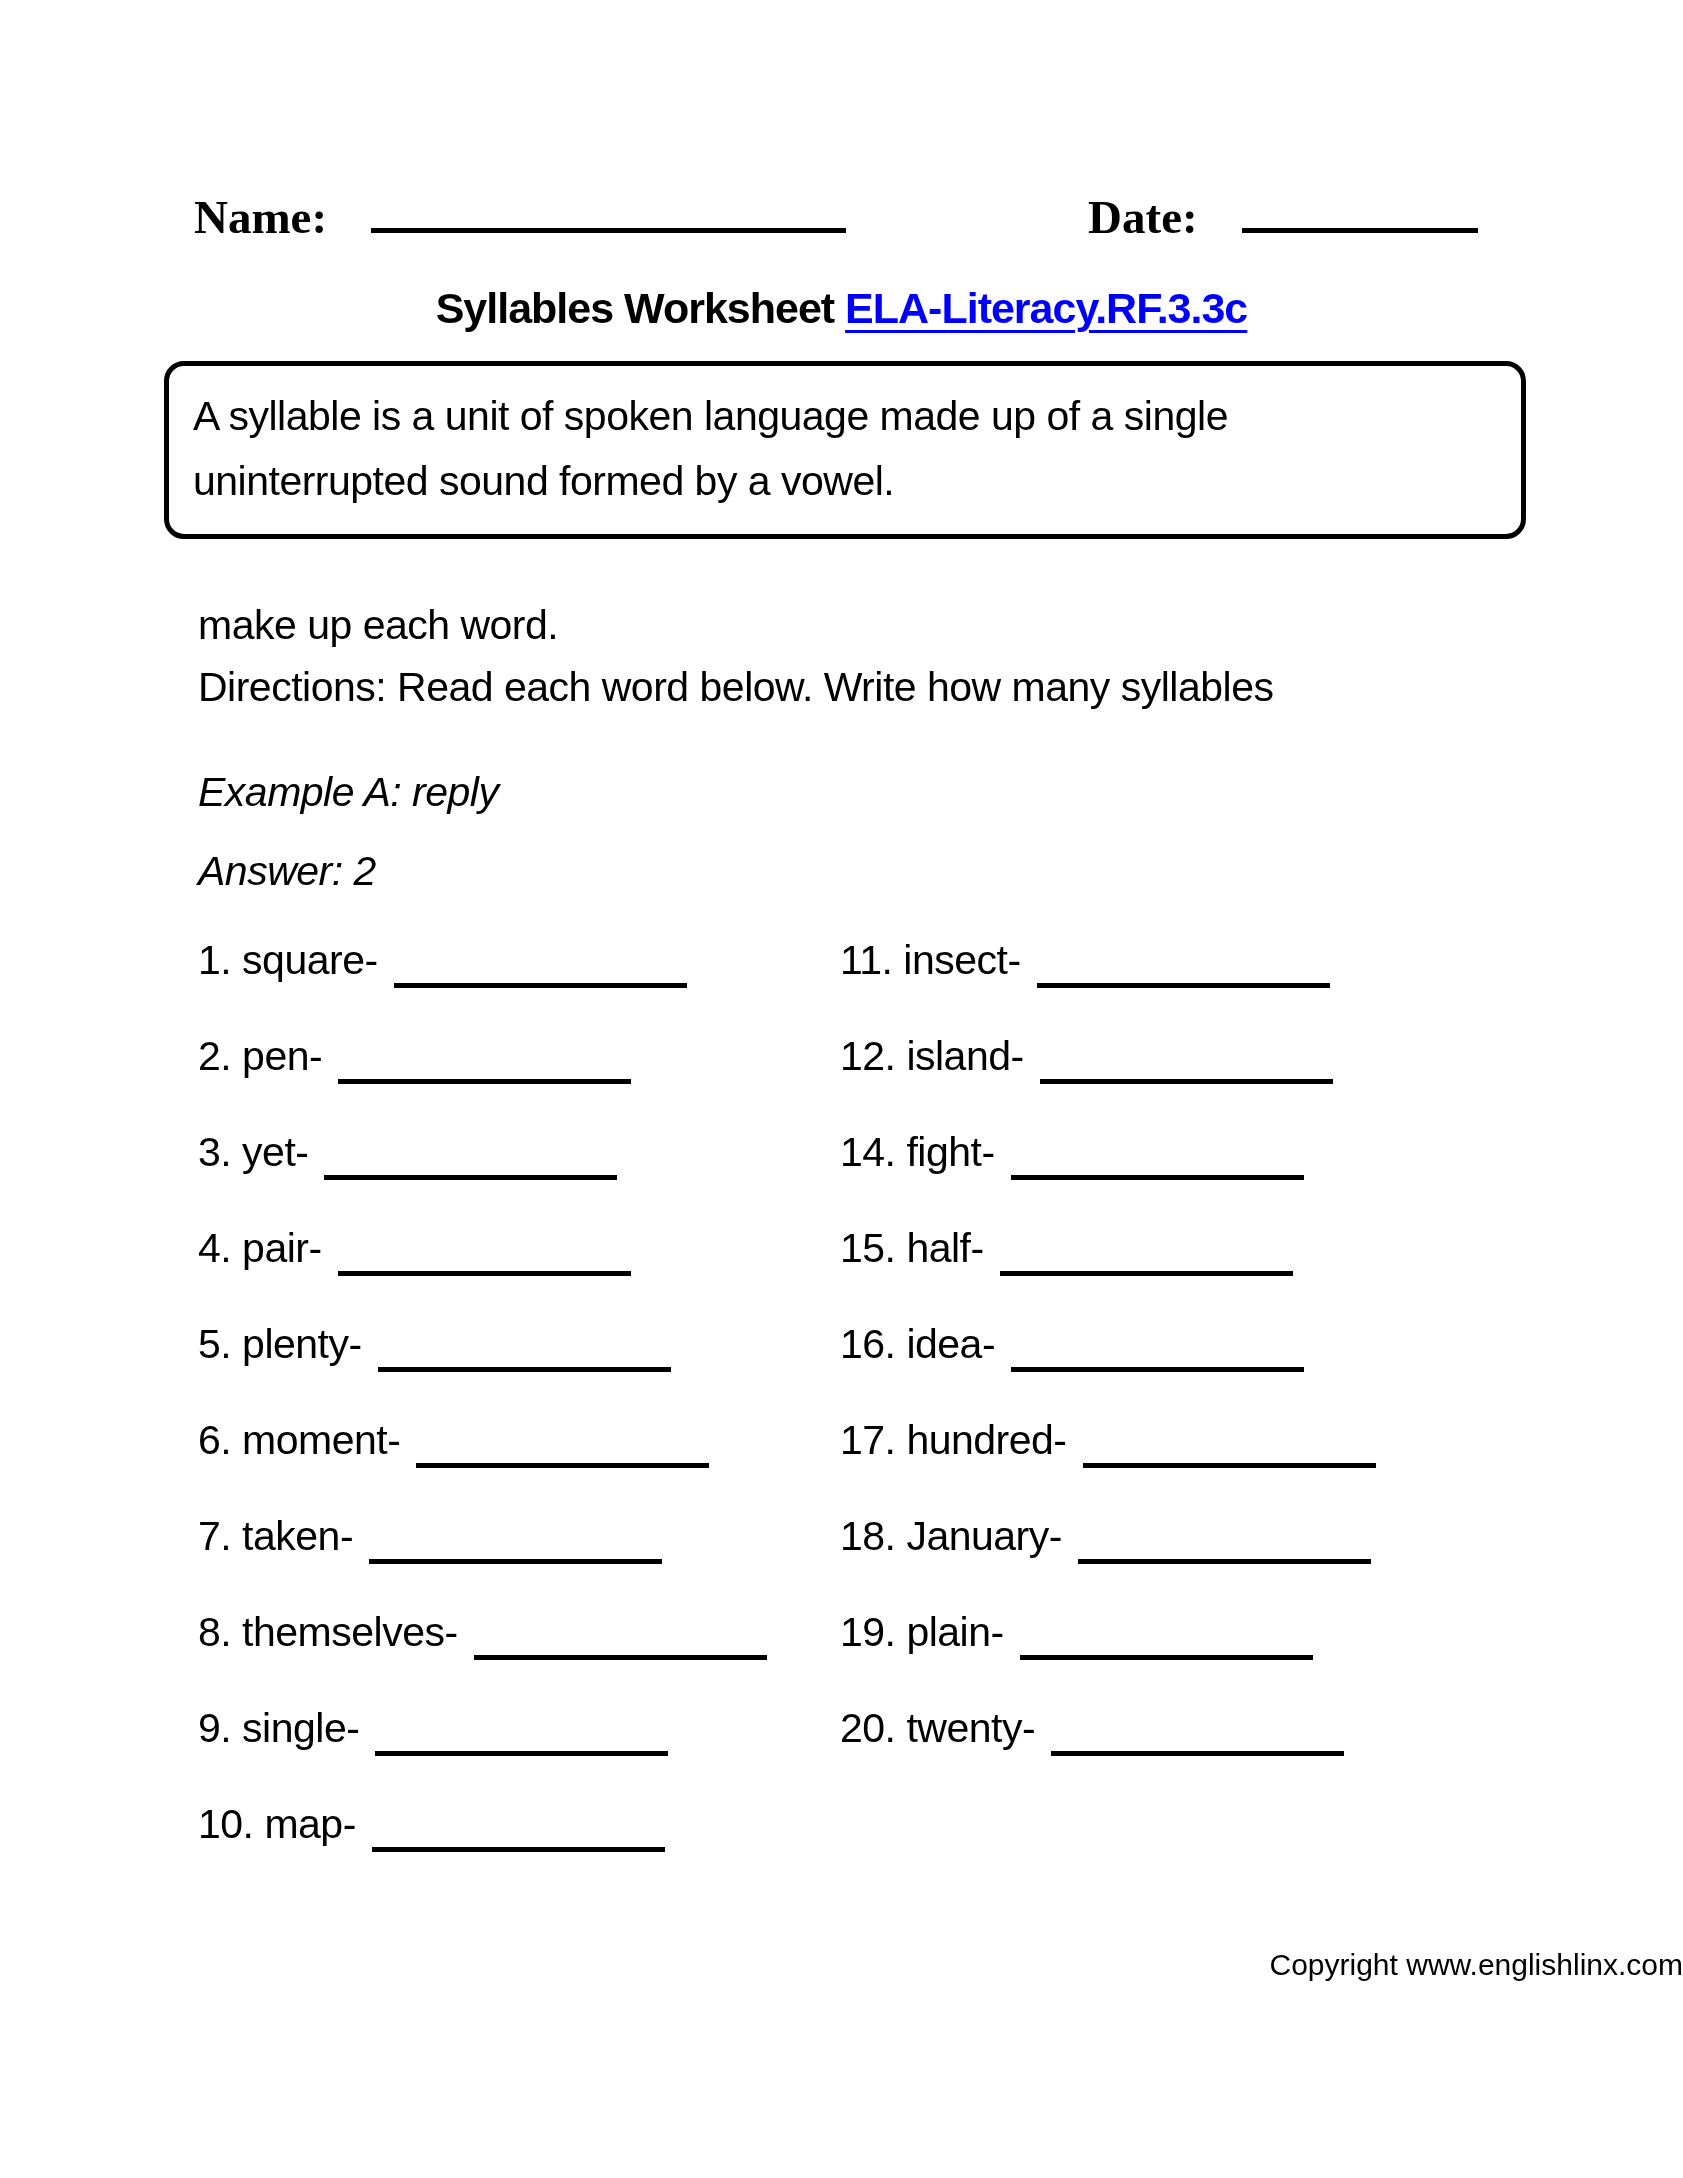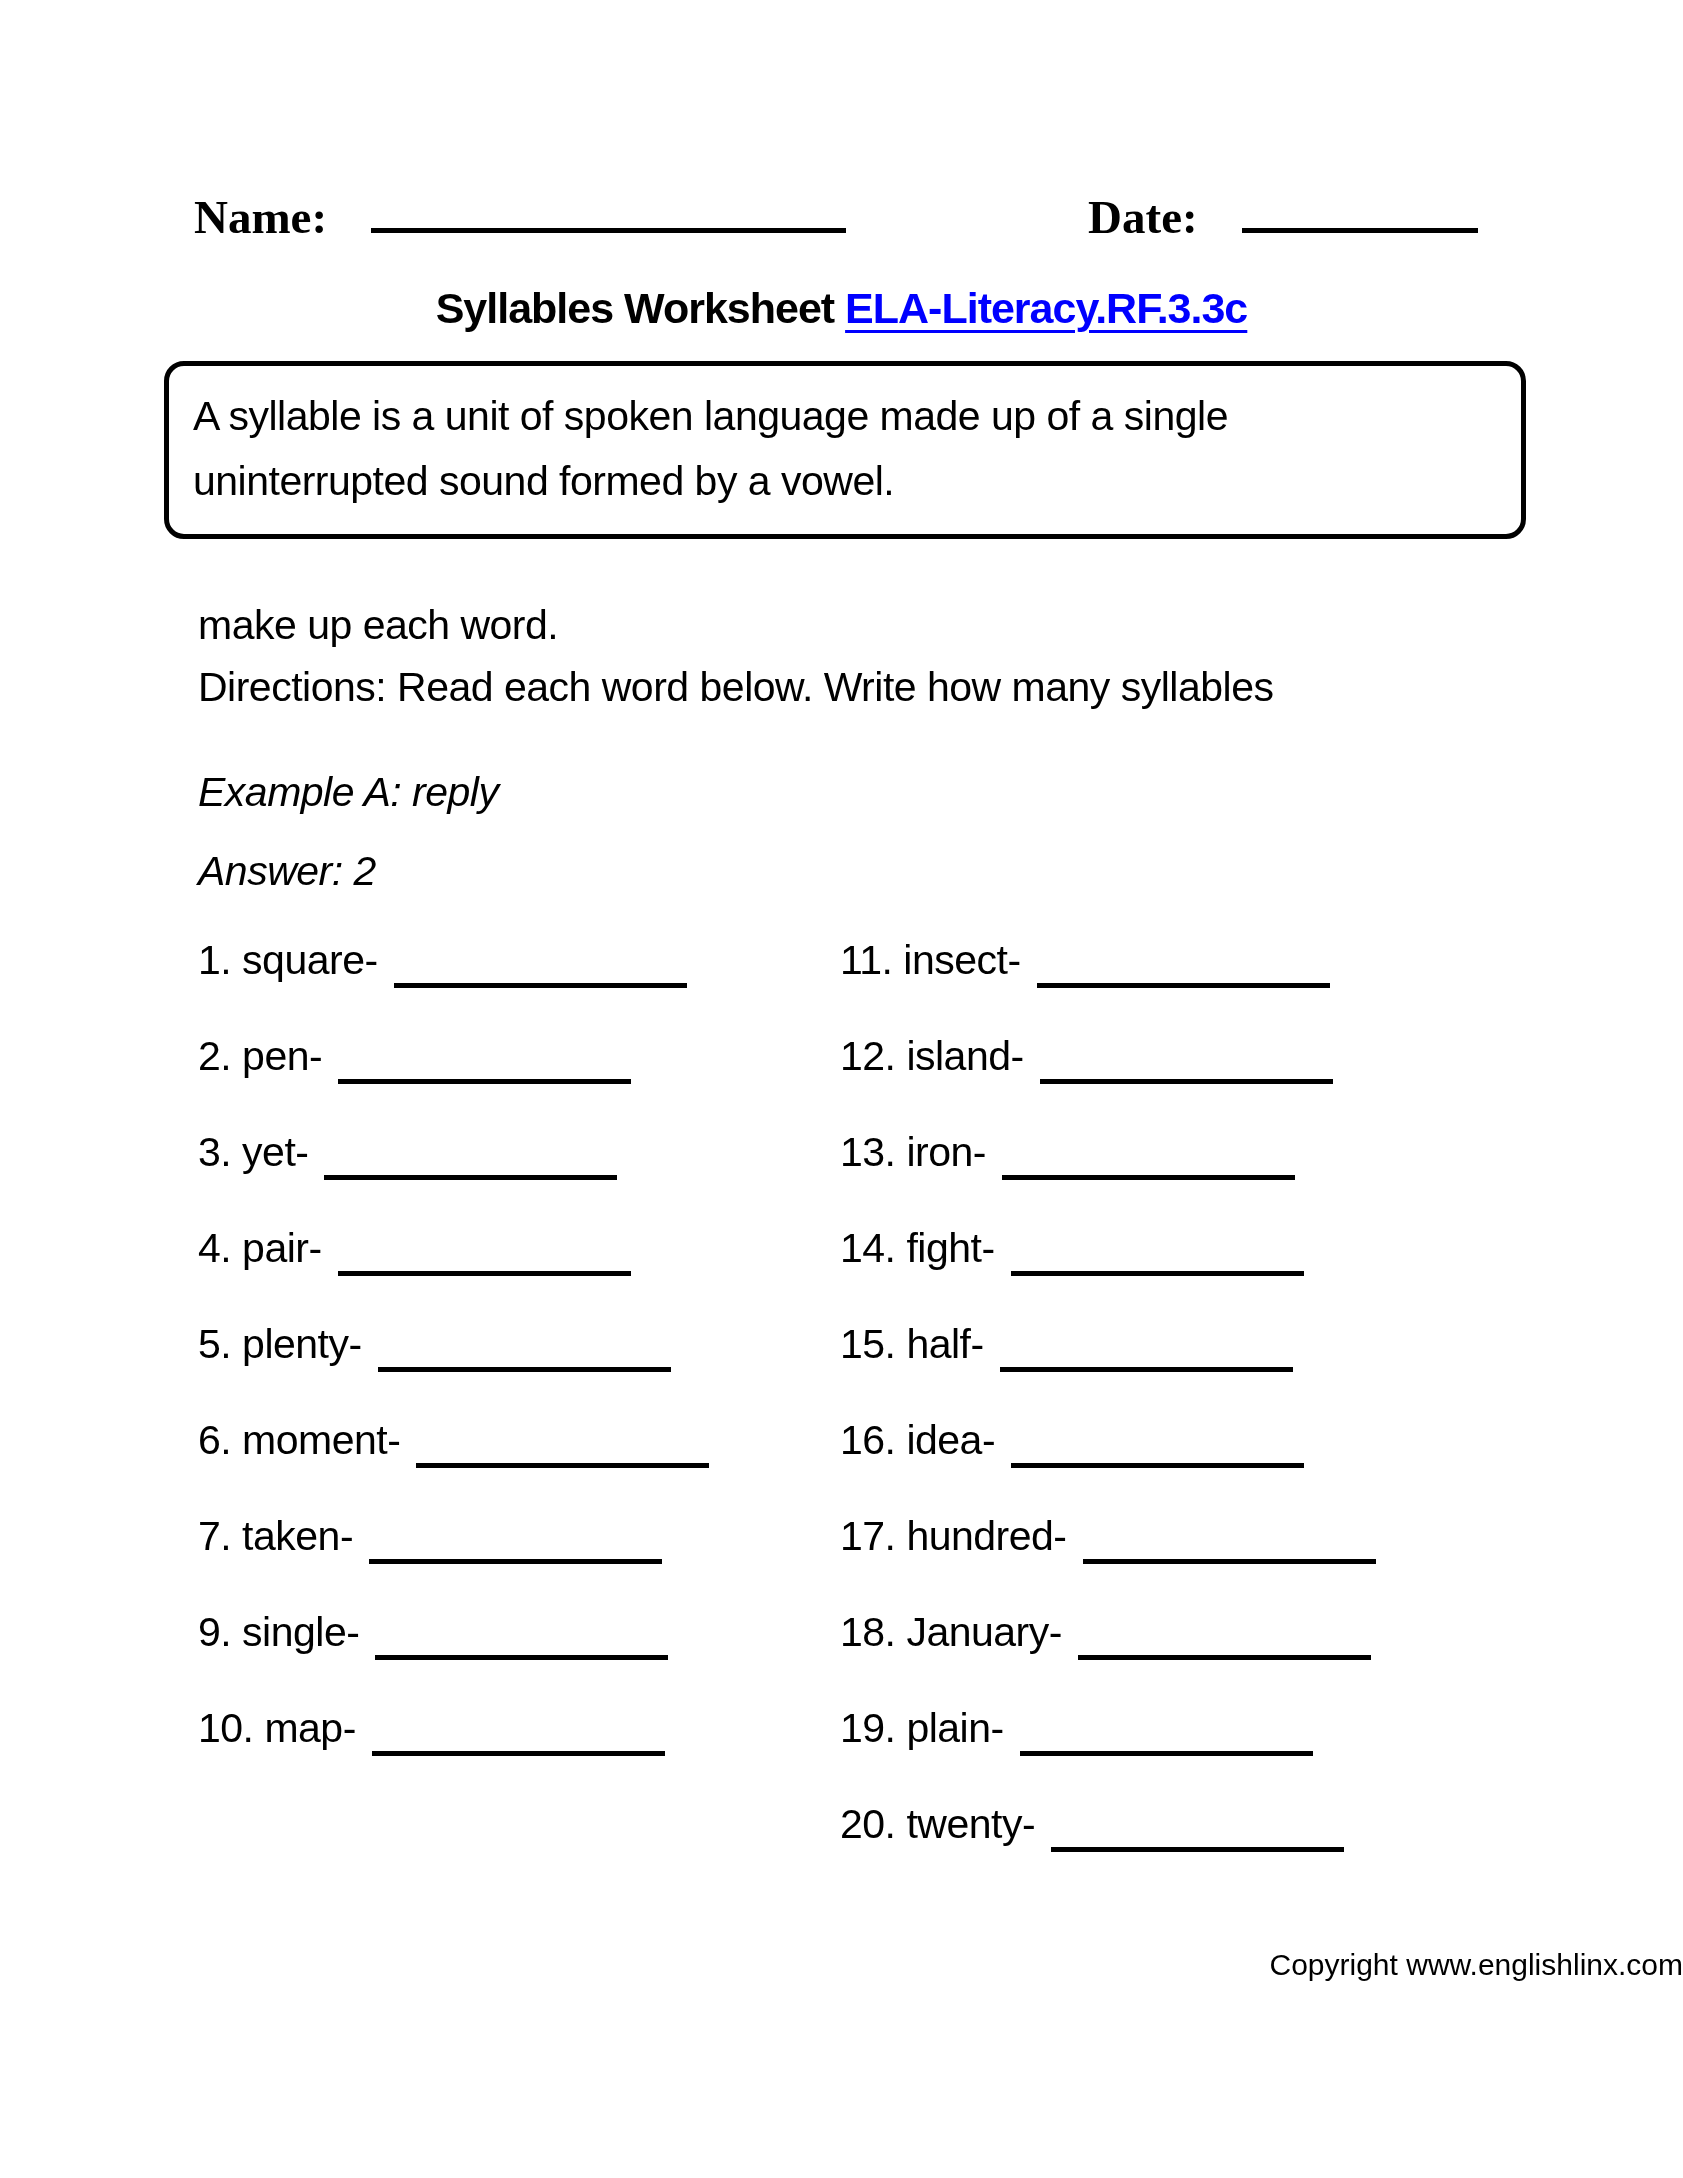--- a/index.html
+++ b/index.html
@@ -162,36 +162,36 @@
       <div class="item">
         <span>5. plenty-</span><span class="blank"></span>
       </div>
       <div class="item">
         <span>6. moment-</span><span class="blank"></span>
       </div>
       <div class="item">
         <span>7. taken-</span><span class="blank"></span>
       </div>
       <div class="item">
+        <span>8. themselves-</span><span class="blank"></span>
+      </div>
+      <div class="item">
         <span>9. single-</span><span class="blank"></span>
       </div>
       <div class="item">
         <span>10. map-</span><span class="blank"></span>
       </div>
     </div>
 
     <div class="col col-right">
       <div class="item">
         <span>11. insect-</span><span class="blank"></span>
       </div>
       <div class="item">
         <span>12. island-</span><span class="blank"></span>
-      </div>
-      <div class="item">
-        <span>13. iron-</span><span class="blank"></span>
       </div>
       <div class="item">
         <span>14. fight-</span><span class="blank"></span>
       </div>
       <div class="item">
         <span>15. half-</span><span class="blank"></span>
       </div>
       <div class="item">
         <span>16. idea-</span><span class="blank"></span>
       </div>

